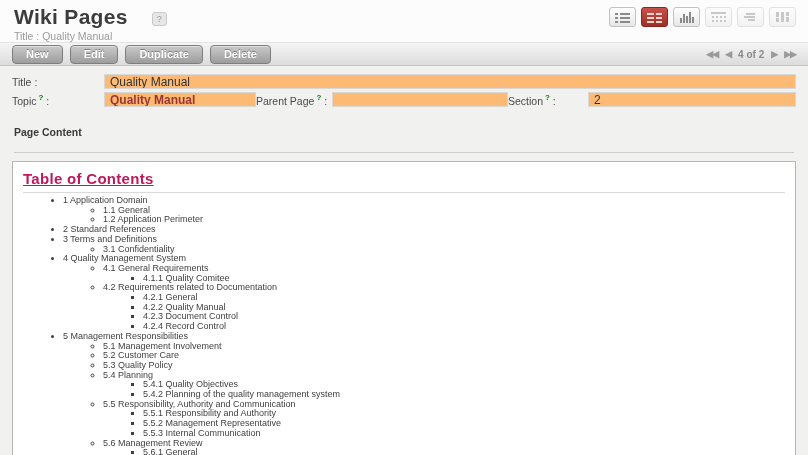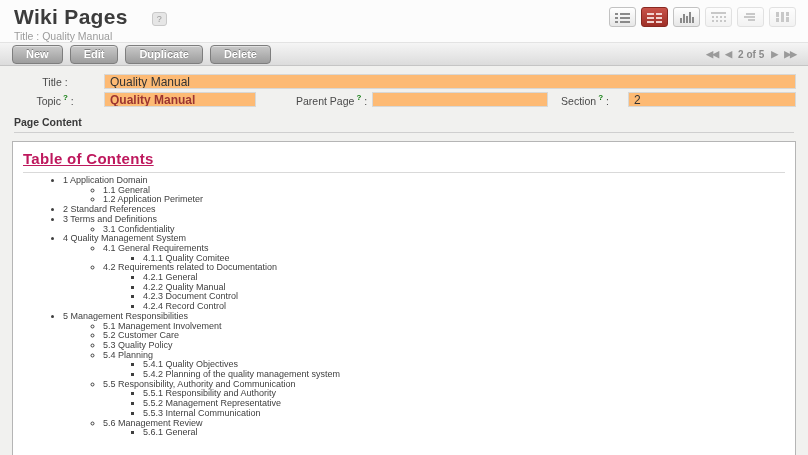--- a/index.html
+++ b/index.html
@@ -45,43 +45,43 @@
     text-shadow:0 -1px 0 rgba(0,0,0,.35);
     box-shadow:inset 0 1px 0 rgba(255,255,255,.45);
   }
   .pager { display:flex; align-items:center; gap:7px; color:#8b8b8b; font-size:10px; font-weight:bold; }
   .pg-arrow { cursor:pointer; font-size:9px; color:#9a9a9a; letter-spacing:-1px; user-select:none; }
   .pg-label { color:#8b8b8b; }
 
   
   .form-area { padding:8px 12px 0 12px; background:#f1f1ef; height:389px; overflow:hidden; }
   .field-row { display:flex; align-items:center; margin-bottom:3px; }
-  .flabel { font-size:10.5px; color:#4a4a4a; text-align:center; padding-right:6px; white-space:nowrap; }
+  .flabel { font-size:10.5px; color:#4a4a4a; text-align:left; padding-right:6px; white-space:nowrap; }
   .flabel sup { color:#0a7a0a; font-size:8px; font-weight:bold; margin-left:2px; }
   .w-label1 { width:92px; }
   .finput {
     height:15px; border:1px solid #d8d8d6; background:#fdba74;
     font-size:12px; color:#333; padding:1px 5px; font-family:Liberation Sans, sans-serif; outline:none;
   }
   .flex1 { flex:1; }
   .topic-input { width:152px; color:#9c3430; font-weight:bold; }
-  .parent-label { width:76px;margin-left:40px; }
+  .parent-label { width:76px; }
   .parent-input { width:176px; }
   .section-label { width:80px; }
 
   .tabstrip { margin-top:7px; border-bottom:1px solid #b9b9b9; padding-left:2px; height:20px; }
   .tab {
     display:inline-block; position:relative; top:1px;
     background:linear-gradient(#fcfcfc,#ececec);
     border:1px solid #b9b9b9; border-bottom-color:#ececec;
     border-radius:3px 3px 0 0;
     font-size:10.5px; font-weight:bold; color:#3a3a3a; padding:3px 16px; cursor:pointer;
   }
-  .group-label { font-size:10.5px; font-weight:bold; color:#3a3a3a; margin:9px 2px 3px 2px;
-    border-bottom:1px solid #cfcfcf; padding-bottom:4px; }
+  .group-label { font-size:10.5px; font-weight:bold; color:#3a3a3a; margin:19px 2px 3px 2px;
+    border-bottom:1px solid #cfcfcf; padding-bottom:14px; }
 
   .content-box {
     margin-top:8px; border:1px solid #b5b5b5; background:#ffffff;
     height:330px; padding:4px 10px 0 10px; overflow:hidden;
   }
   .toc-heading {
     margin:4px 0 2px 0; font-size:15px; font-weight:bold; color:#be185d;
     letter-spacing:.3px; border-bottom:1px solid #d9d9d9; padding-bottom:5px;text-decoration:underline;
   }
   .toc ul { margin:3px 0 0 0; padding-left:40px; }
@@ -166,21 +166,21 @@
   <div class="toolbar">
     <div class="tb-btns" id="toolbar-buttons">
         <button class="tb-btn">New</button>
         <button class="tb-btn">Edit</button>
         <button class="tb-btn">Duplicate</button>
         <button class="tb-btn">Delete</button>
       </div>
     <div class="pager">
       <span class="pg-arrow">◀◀</span>
       <span class="pg-arrow">◀</span>
-      <span class="pg-label">2 of 5</span>
+      <span class="pg-label">4 of 2</span>
       <span class="pg-arrow">▶</span>
       <span class="pg-arrow">▶▶</span>
     </div>
   </div>
 
   <div class="form-area">
 
     <div class="field-row">
       <span class="flabel w-label1"><span>Title</span> <span>:</span></span>
       <input class="finput flex1" readonly="" value="Quality Manual" style="">

